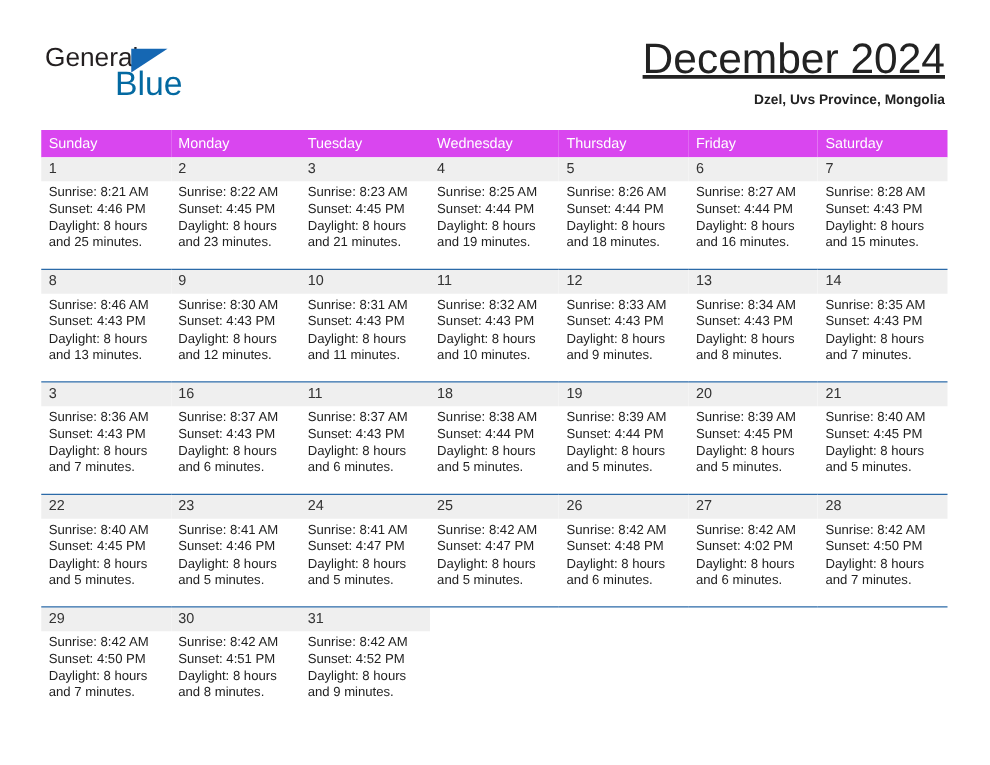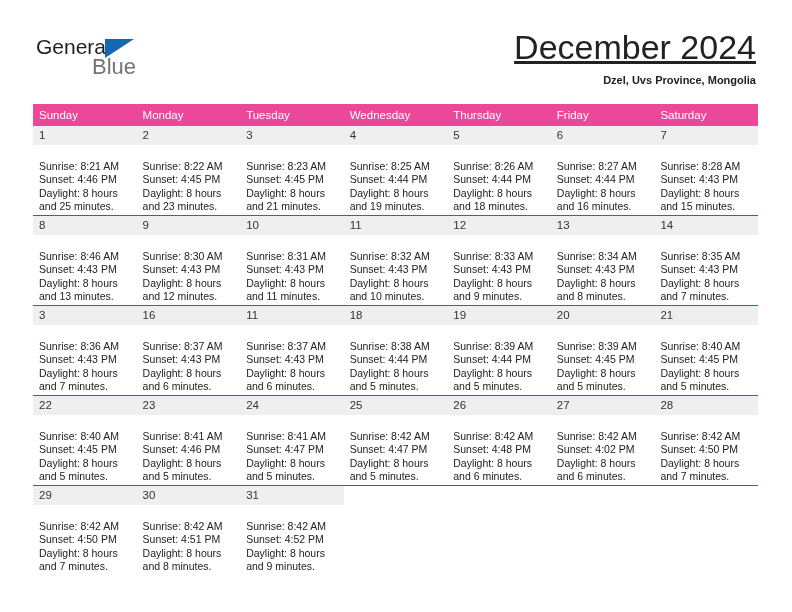--- a/index.html
+++ b/index.html
@@ -27,21 +27,21 @@
     font-family:"Liberation Sans", sans-serif;
   }
   .logo-tri{
     position:absolute;left:69px;top:3px;
     width:0;height:0;
     border-left:29px solid #1567b3;
     border-bottom:19px solid transparent;
   }
   .logo-blue{
     position:absolute;left:56px;top:20px;
-    font-size:22px;color:#737373;
+    font-size:27px;color:#0369a1;
     line-height:22px;
     font-family:"Liberation Sans", sans-serif;
   }
   .title-block{
     position:absolute;right:36px;top:30px;text-align:right;
   }
   .cal-title{
     font-size:34px;color:#222;line-height:34px;white-space:nowrap;text-decoration:underline;
   }
   .cal-sub{
@@ -49,21 +49,21 @@
   }
 
   
   .cal{
     position:absolute;left:33px;top:104px;
     width:725px;
     border-collapse:collapse;
     table-layout:fixed;
   }
   .cal th{
-    background:#ec4899;
+    background:#d946ef;
     color:#ffffff;
     font-size:11.5px;
     font-weight:normal;
     text-align:left;
     padding:5px 0 5px 6px;
     height:11px;
     border:none;
   }
   .cal td{
     vertical-align:top;
@@ -81,21 +81,20 @@
     padding:3px 0 3px 6px;
     line-height:13px;
     height:13px;
   }
   .daynum.empty{background:transparent;color:transparent;}
   .info{
     padding:3px 6px 0 6px;
     font-size:10.5px;
     line-height:13.3px;
     color:#222;
-    margin-top:12px;
   }
   .info div{white-space:nowrap;}
 </style>
 </head>
 <body>
 
 <div class="page">
 
   <div class="header">
 

